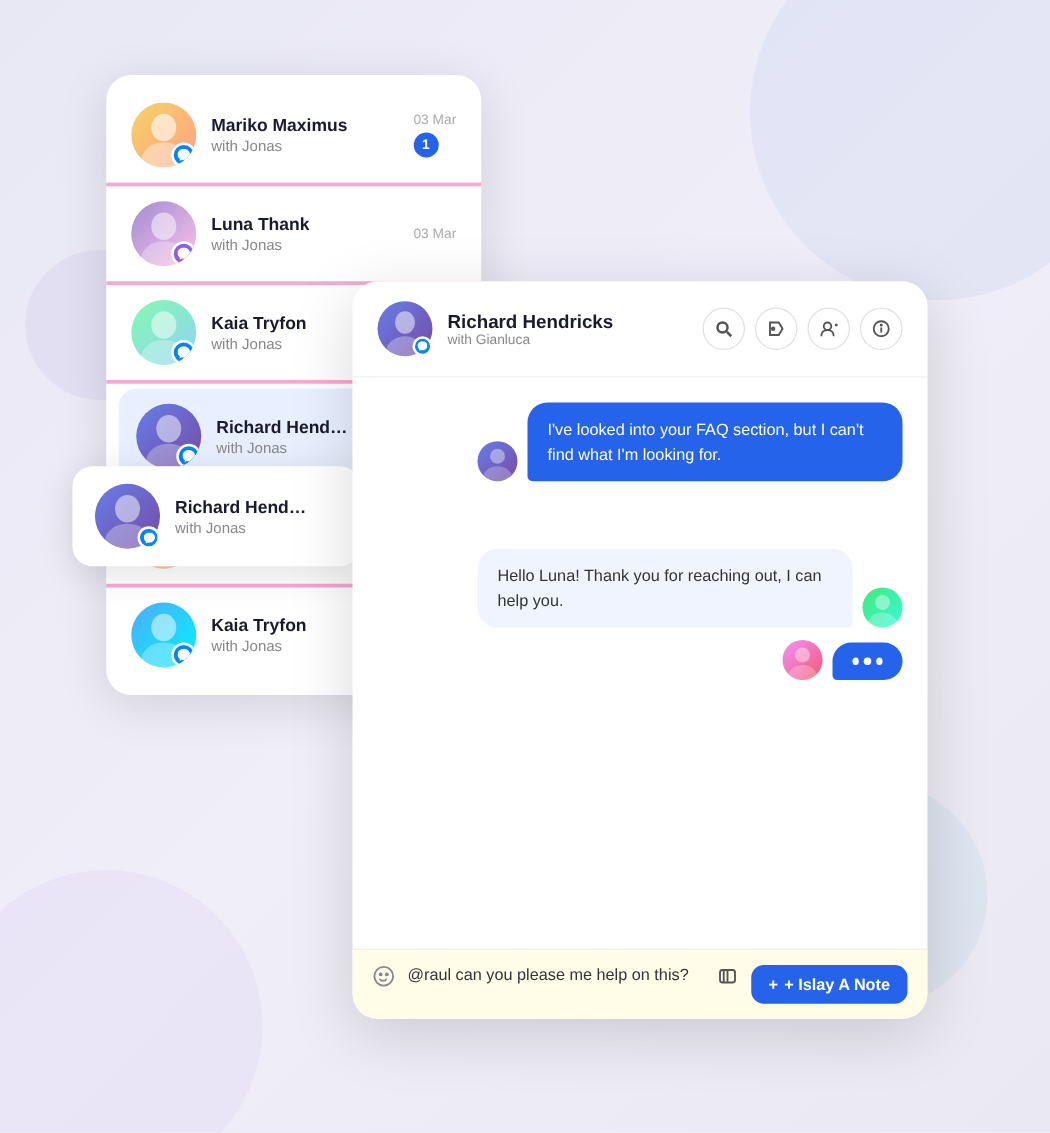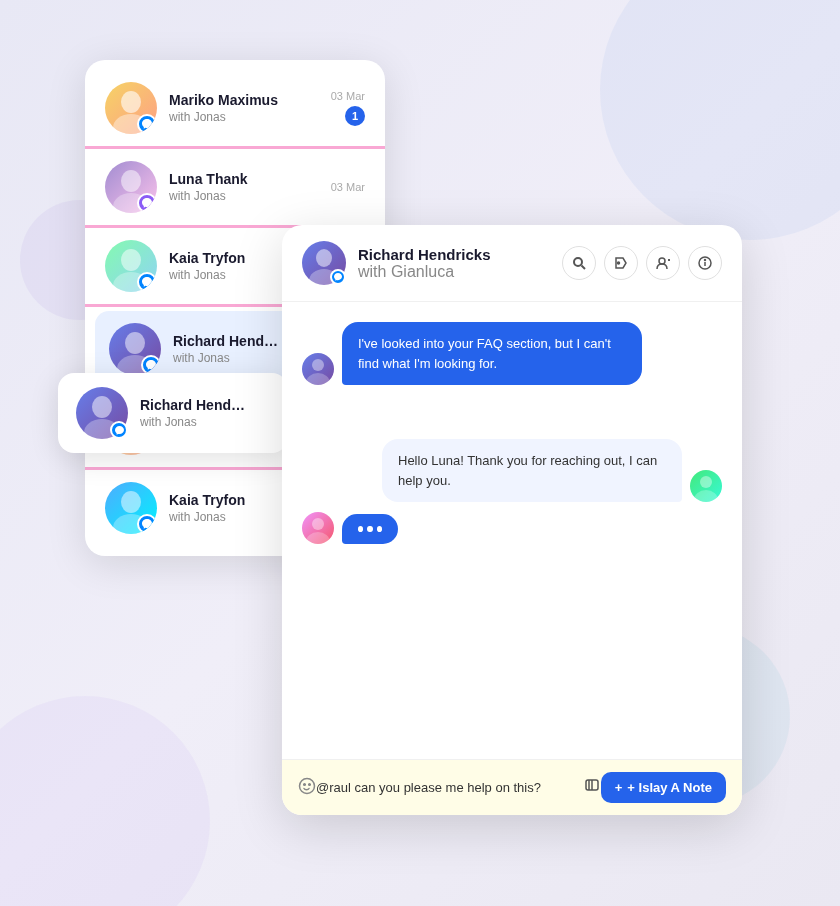--- a/index.html
+++ b/index.html
@@ -87,21 +87,20 @@
     }
     .conv-sub {
       font-size: 12px;
       color: #888;
       margin-top: 2px;
     }
 
     .conv-meta {
       display: flex;
       flex-direction: column;
-      align-items: flex-end;
       gap: 4px;
       margin-left: 8px;
     }
     .conv-date {
       font-size: 11px;
       color: #aaa;
     }
     .conv-badge {
       width: 20px;
       height: 20px;
@@ -150,21 +149,21 @@
     .chat-header-info {
       margin-left: 12px;
       flex: 1;
     }
     .chat-header-name {
       font-size: 15px;
       font-weight: 700;
       color: #1a1a2e;
     }
     .chat-header-sub {
-      font-size: 16px;
+      font-size: 11px;
       color: #888;
       margin-top: 0;
     }
     .chat-header-actions {
       display: flex;
       gap: 8px;
       align-items: center;
     }
     .icon-btn {
       width: 34px;
@@ -189,21 +188,21 @@
       flex-direction: column;
       gap: 10px;
     }
 
     .msg-row {
       display: flex;
       align-items: flex-end;
       gap: 8px;
     }
     .msg-row-user { justify-content: flex-end; }
-    .msg-row-customer { justify-content: flex-start; }
+    .msg-row-customer { justify-content: flex-end; }
 
     .msg-avatar-small {
       width: 32px;
       height: 32px;
       border-radius: 50%;
       background: #c0d0e0;
       flex-shrink: 0;
     }
 
     .msg-bubble {
@@ -242,22 +241,21 @@
       background: #fff;
       border-radius: 50%;
     }
 
     
     .chat-input-bar {
       padding: 12px 16px;
       border-top: 1px solid #f0f0f0;
       background: #fffde7;
       display: flex;
-      align-items: center;
-      gap: 0;
+      gap: 10px;
       flex-shrink: 0;
     }
     .chat-input-icon {
       color: #888;
       font-size: 16px;
       flex-shrink: 0;
     }
     .chat-input-text {
       flex: 1;
       font-size: 13px;

